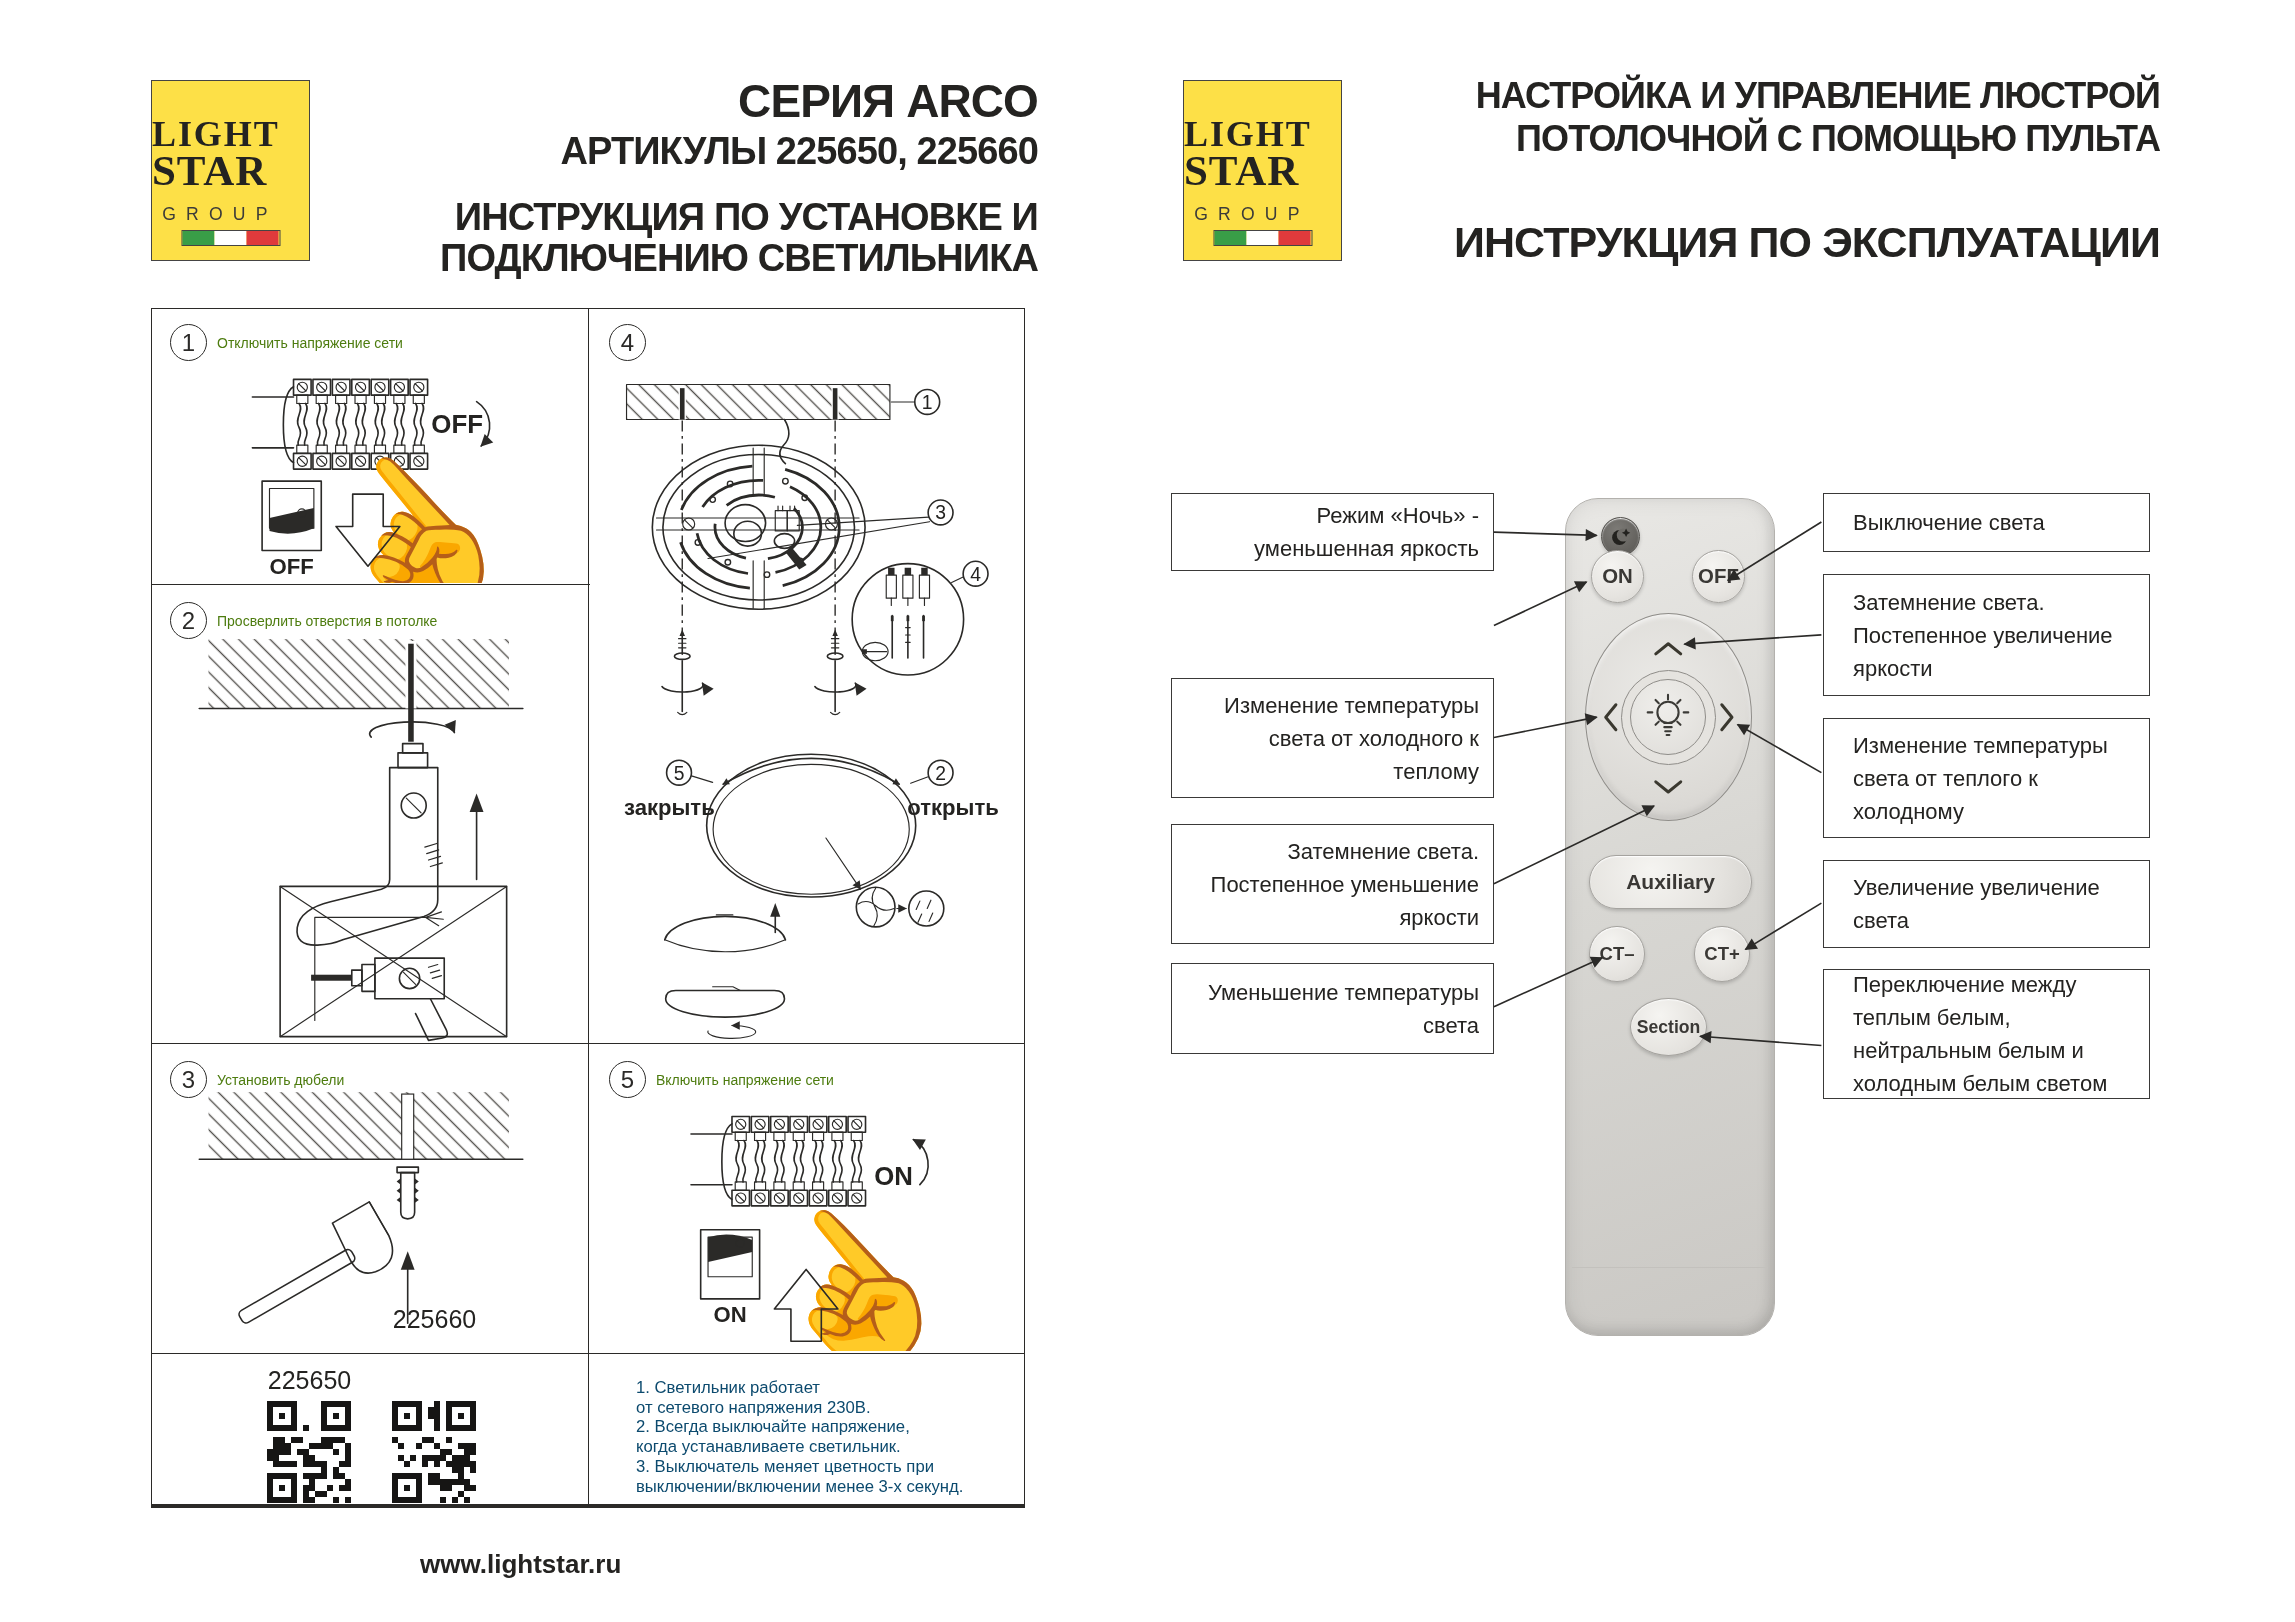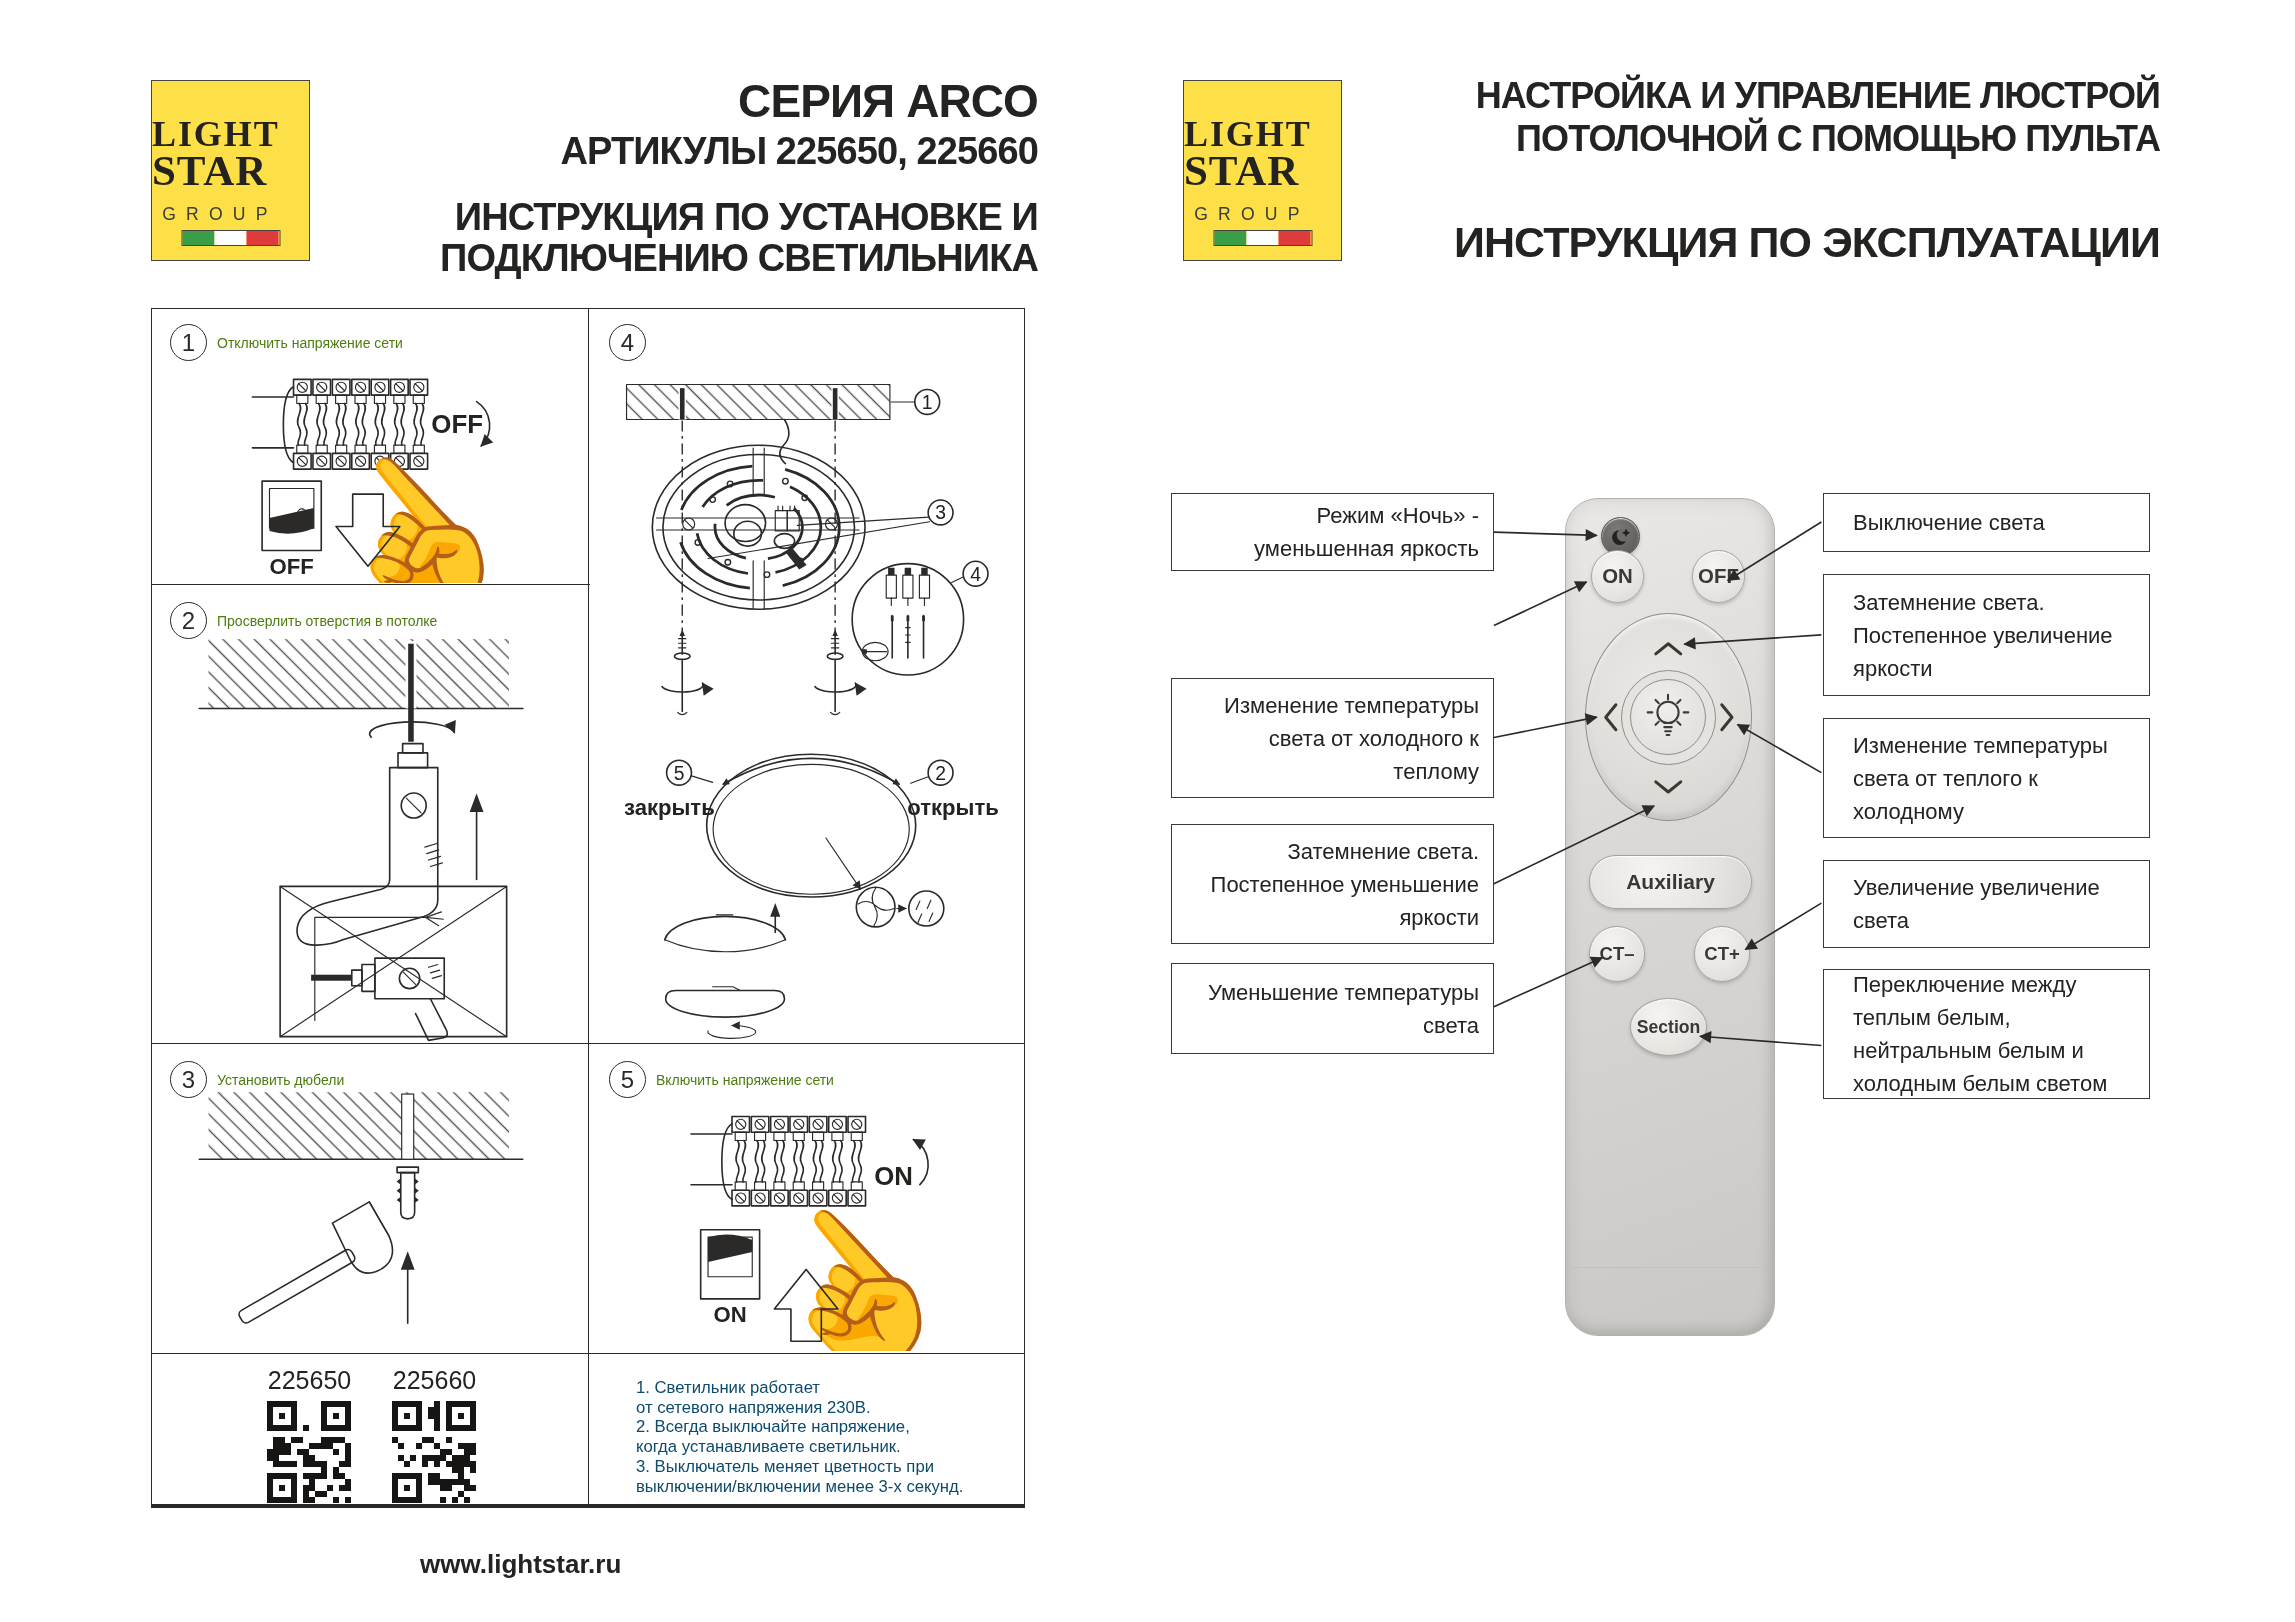--- a/index.html
+++ b/index.html
@@ -451,21 +451,21 @@
       <rect class="ln" x="236" y="398" width="128" height="150" fill="#fff"></rect>
       <rect class="ln thin" x="252" y="414" width="96" height="86"></rect>
       <path class="fill" d="M252,468 L348,446 v-26 q-48,-20 -96,-6 z"></path>
       <circle class="ln thin" cx="322" cy="427" r="9" fill="#fff"></circle>
       <text class="dlab" x="300" y="598">ON</text>
     </g>
     <path class="ln" d="M432,640 v-70 h-36 l69,-86 69,86 h-36 v70 z" fill="#fff"></path>
   </svg>
 
   <div class="qr-label" style="left:263px;top:1366px;">225650</div>
-  <div class="qr-label" style="left:388px;top:1366px;">225660</div>
+  <div class="qr-label" style="left:388px;top:1305px;">225660</div>
   <svg class="abs" style="left:267px;top:1401px;" width="84" height="102" viewBox="0 0 182 221">
       <rect x="78" y="52" width="13" height="13" fill="#161514"></rect>
       <rect x="13" y="78" width="13" height="13" fill="#161514"></rect>
       <rect x="26" y="78" width="13" height="13" fill="#161514"></rect>
       <rect x="52" y="78" width="13" height="13" fill="#161514"></rect>
       <rect x="65" y="78" width="13" height="13" fill="#161514"></rect>
       <rect x="117" y="78" width="13" height="13" fill="#161514"></rect>
       <rect x="130" y="78" width="13" height="13" fill="#161514"></rect>
       <rect x="143" y="78" width="13" height="13" fill="#161514"></rect>
       <rect x="156" y="78" width="13" height="13" fill="#161514"></rect>

